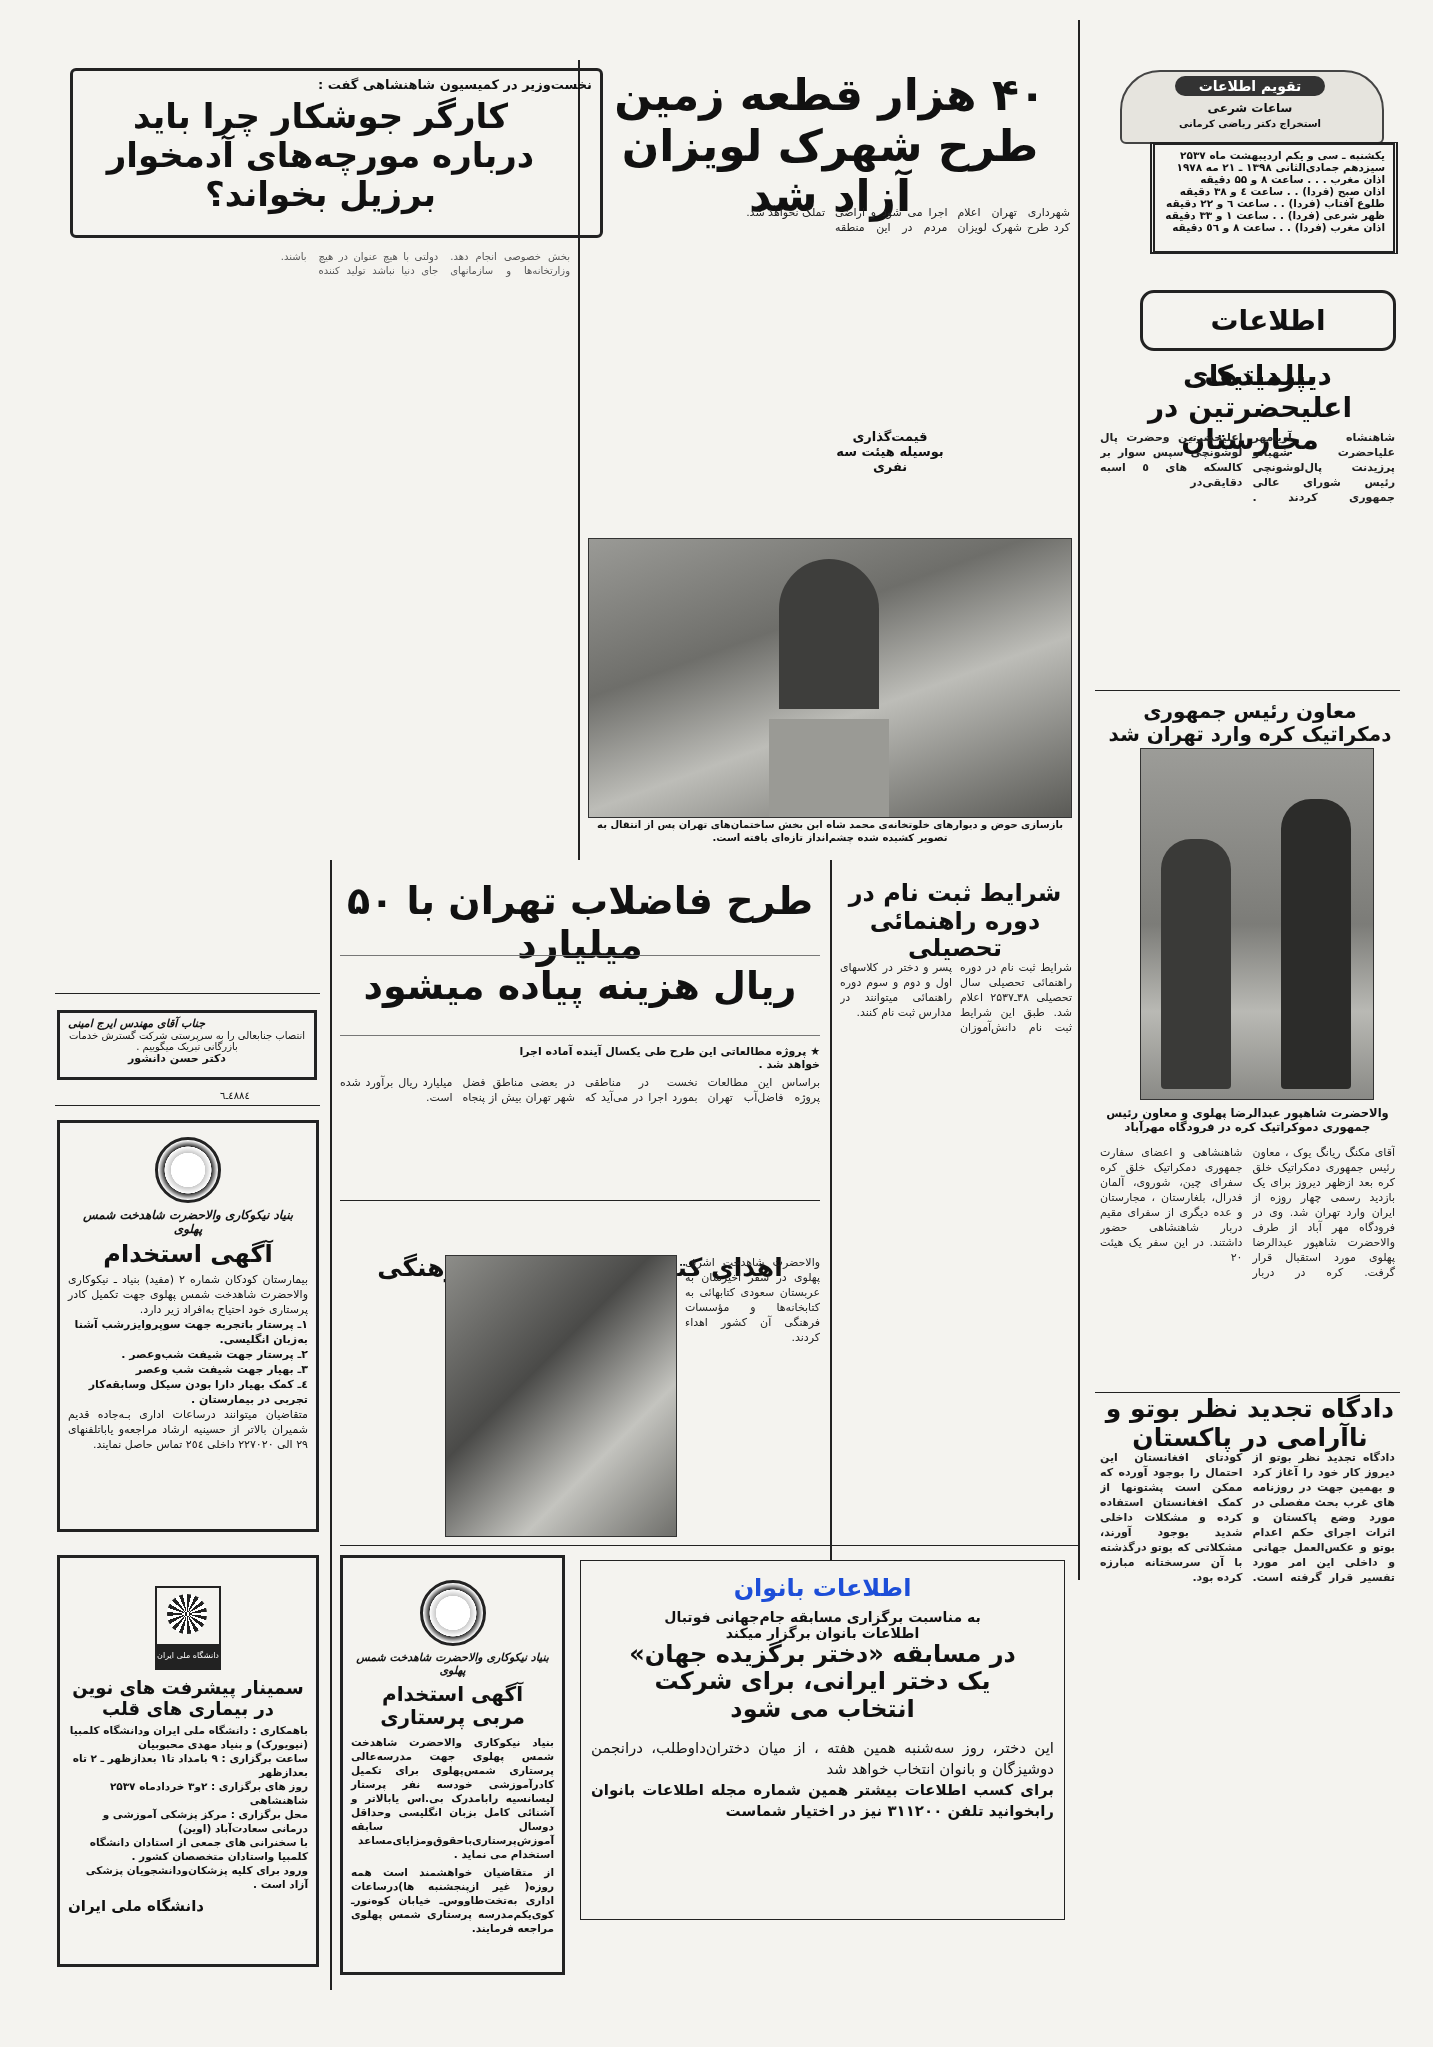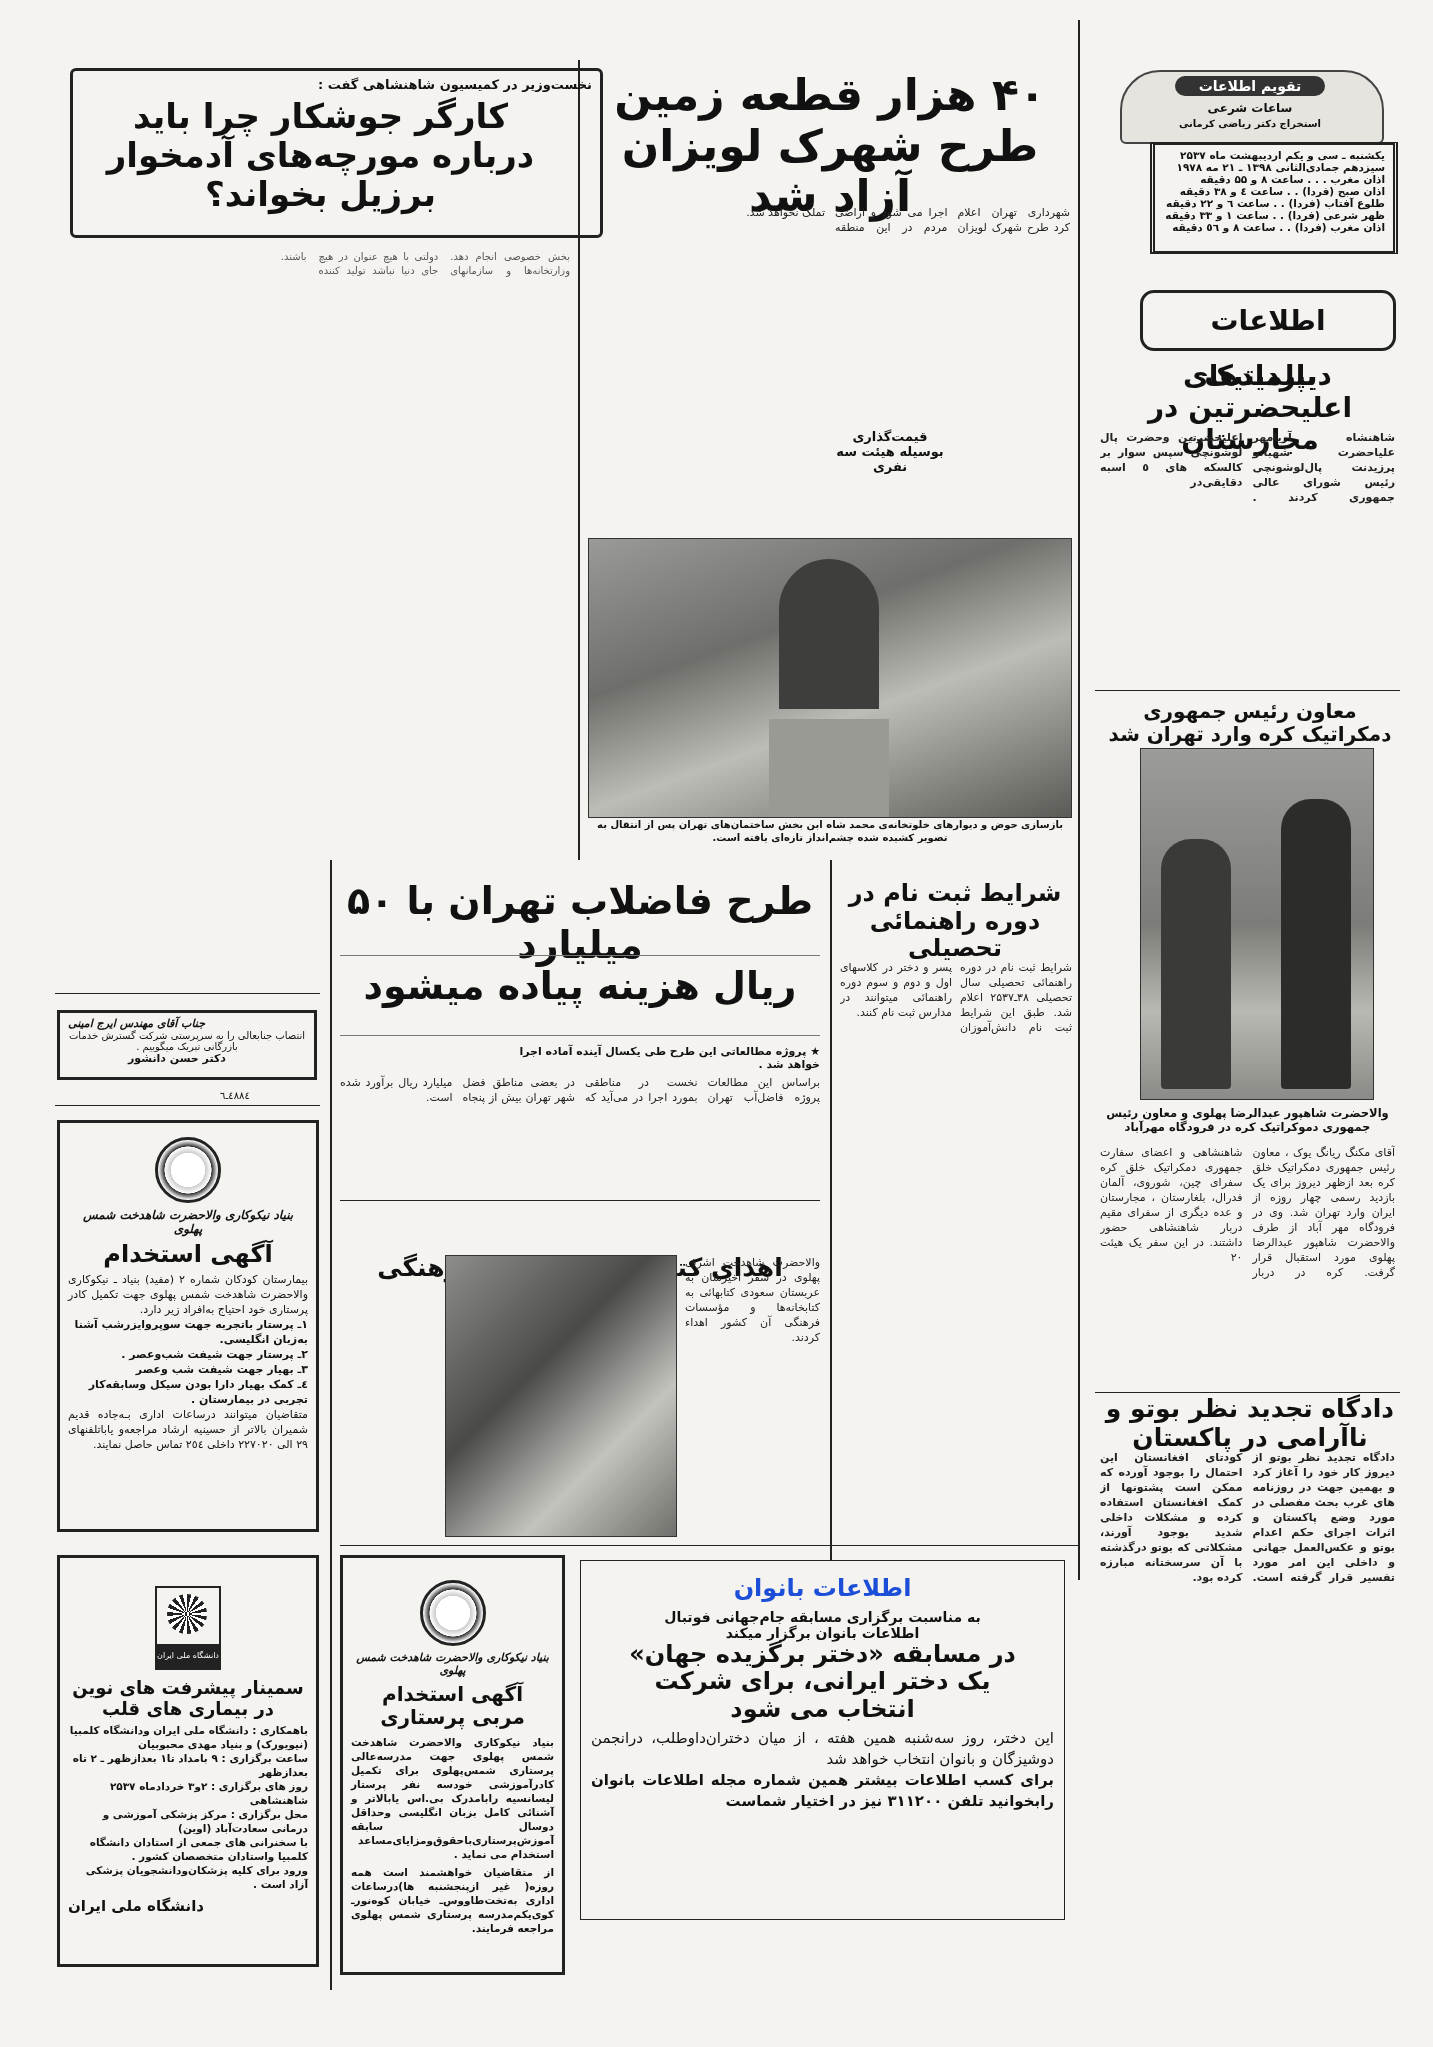--- a/index.html
+++ b/index.html
@@ -133,15 +133,15 @@
   <div class="small-bold" style="font-size:10.5px; line-height:14px; text-align:justify; margin-top:4px;">از متقاضیان خواهشمند است همه روزه( غیر ازپنجشنبه ها)درساعات اداری به‌تخت‌طاووس‌ـ خیابان کوه‌نور‌ـ کوی‌یکم‌مدرسه پرستاری شمس پهلوی مراجعه فرمایند.</div>
 </div>
 
 <div class="box" style="left:580px; top:1560px; width:485px; height:360px; border-width:1px; padding:6px 10px;">
   <div class="head" style="font-size:24px; color:#1d4ed8; margin:8px 0 6px;">اطلاعات بانوان</div>
   <div class="head" style="font-size:14px;">به مناسبت برگزاری مسابقه جام‌جهانی فوتبال</div>
   <div class="head" style="font-size:14px;">اطلاعات بانوان برگزار میکند</div>
   <div class="head" style="font-size:24px;">در مسابقه «دختر برگزیده جهان»</div>
   <div class="head" style="font-size:24px;">یک دختر ایرانی، برای شرکت</div>
   <div class="head" style="font-size:24px;">انتخاب می شود</div>
-  <div style="font-size:15px; line-height:21px; text-align:justify; margin-top:4px;">این دختر، روز سه‌شنبه همین هفته ، از میان دختران‌داوطلب، درانجمن دوشیزگان و بانوان انتخاب خواهد شد</div>
+  <div style="font-size:15px; line-height:21px; text-align:justify; margin-top:14px;">این دختر، روز سه‌شنبه همین هفته ، از میان دختران‌داوطلب، درانجمن دوشیزگان و بانوان انتخاب خواهد شد</div>
   <div class="small-bold" style="font-size:15px; line-height:21px; text-align:justify;">برای کسب اطلاعات بیشتر همین شماره مجله اطلاعات بانوان رابخوانید تلفن ۳۱۱۲۰۰ نیز در اختیار شماست</div>
 </div>
 
 </body></html>

